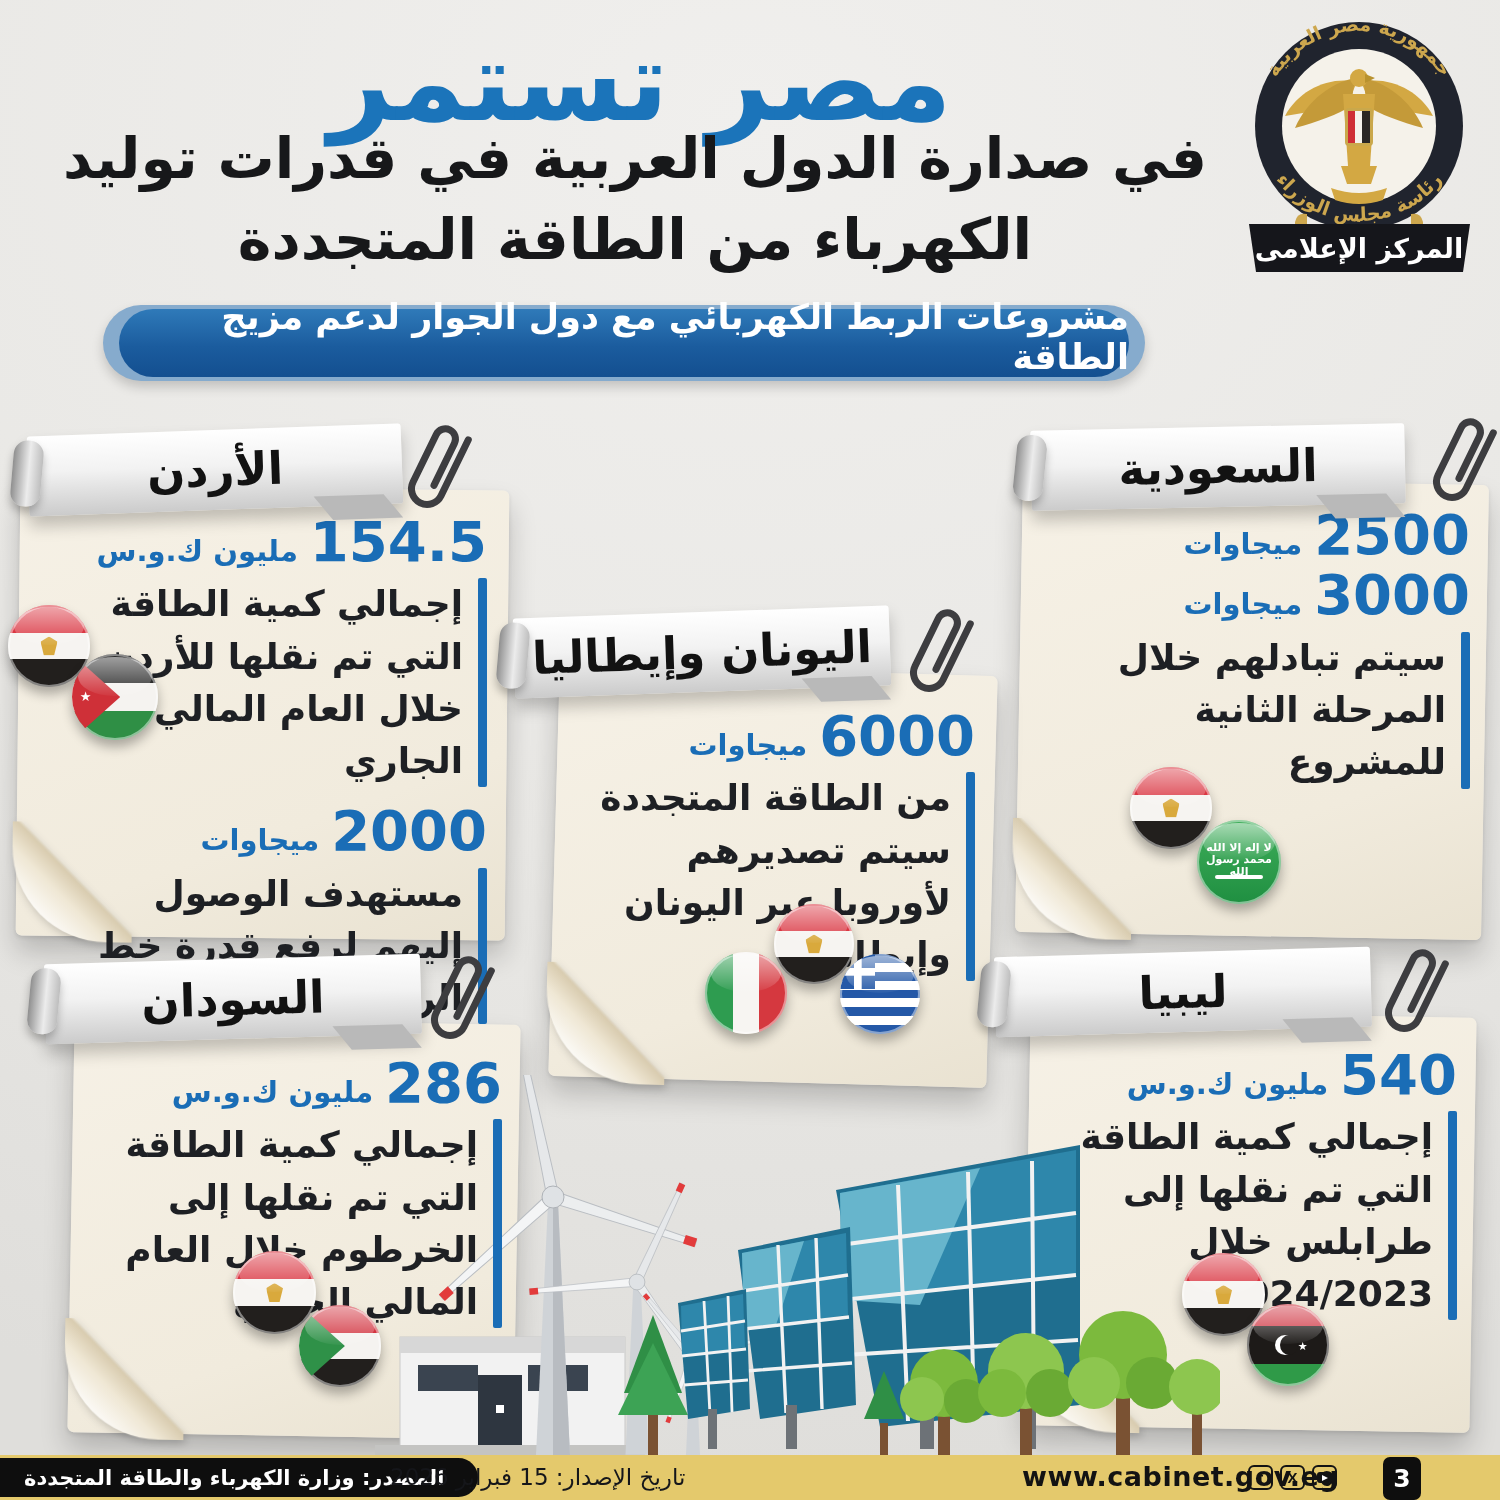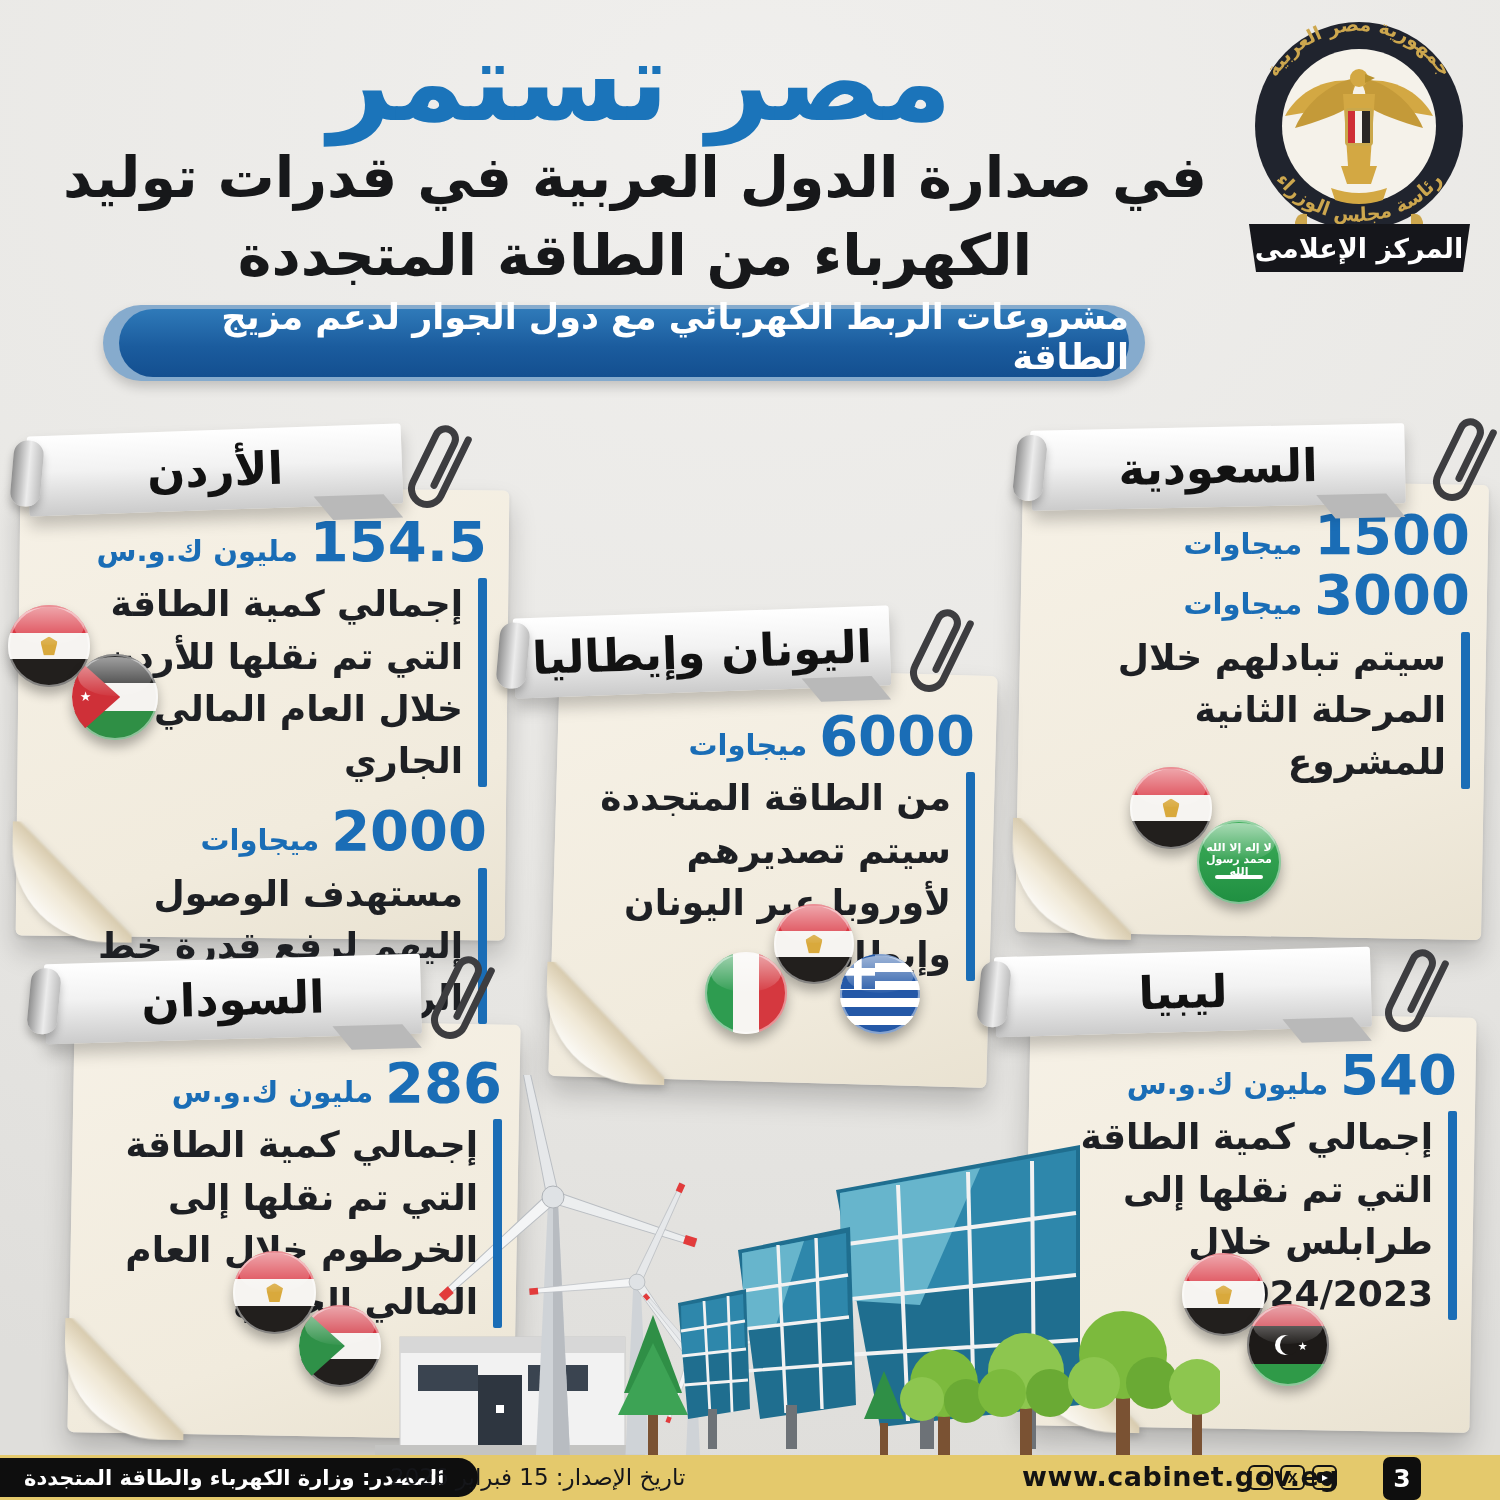--- a/index.html
+++ b/index.html
@@ -4,23 +4,23 @@
 <style>
   html,body{margin:0;padding:0;background:#d9d8d5;}
   *{box-sizing:border-box;}
   body{font-family:"DejaVu Sans", sans-serif;}
   #stage{position:relative;width:1500px;height:1500px;margin:0 auto;overflow:hidden;
     background:radial-gradient(120% 90% at 50% 8%, #f0efed 0%, #e9e8e5 55%, #dfdedb 100%);}
 
   
   .main-title{position:absolute;left:70px;top:18px;width:1140px;text-align:center;
     font-size:110px;font-weight:bold;color:#1b74ba;letter-spacing:-2px;}
-  .sub1{position:absolute;left:40px;top:144px;width:1190px;text-align:center;
+  .sub1{position:absolute;left:40px;top:125px;width:1190px;text-align:center;
     font-size:57px;font-weight:bold;color:#17181a;}
-  .sub2{position:absolute;left:40px;top:222px;width:1190px;text-align:center;
+  .sub2{position:absolute;left:40px;top:206px;width:1190px;text-align:center;
     font-size:57px;font-weight:bold;color:#17181a;}
   .banner-outer{position:absolute;left:103px;top:305px;width:1042px;height:76px;
     background:#86abcd;border-radius:40px;box-shadow:0 6px 12px rgba(0,0,0,.18);}
   .banner-inner{position:absolute;inset:4px 16px;border-radius:34px;
     background:linear-gradient(180deg,#2f7ab9 0%,#1b5c9e 55%,#134f90 100%);
     display:flex;align-items:flex-end;justify-content:center;}
   .banner-inner span{color:#fff;font-size:35px;font-weight:bold;direction:rtl;}
 
   
   .logo{position:absolute;left:1237px;top:16px;width:245px;height:265px;}
@@ -321,21 +321,21 @@
   <div class="card" style="left:1003px;top:415px;width:492px;height:525px;">
     <div class="paper" style="left:16px;top:66px;width:466px;height:455px;transform:rotate(1deg);"></div>
     <div class="ribbon" style="left:28px;top:12px;width:374px;transform:rotate(-1.2deg);">
       <span class="ribbon-title">السعودية</span>
     </div>
     <svg class="clip" style="left:420px;top:-8px;width:80px;height:112px;transform:rotate(26deg);" viewBox="0 0 44 72">
       <path d="M31 10 V50 a10 10 0 0 1 -20 0 V16 a6.5 6.5 0 0 1 13 0 V46" fill="none" stroke="#3d3d40" stroke-width="4.5" stroke-linecap="round"></path>
     </svg>
     <div class="content" style="right:25px;top:90px;width:430px;">
       <div class="numline">
-        <span class="num">1500</span>
+        <span class="num">2500</span>
         <span class="unit">ميجاوات</span>
       </div>
       <div class="numline">
         <span class="num">3000</span>
         <span class="unit">ميجاوات</span>
       </div>
       <div class="desc">
         <div class="qbar"></div>
         <p>سيتم تبادلهم خلال المرحلة الثانية للمشروع</p>
       </div>

